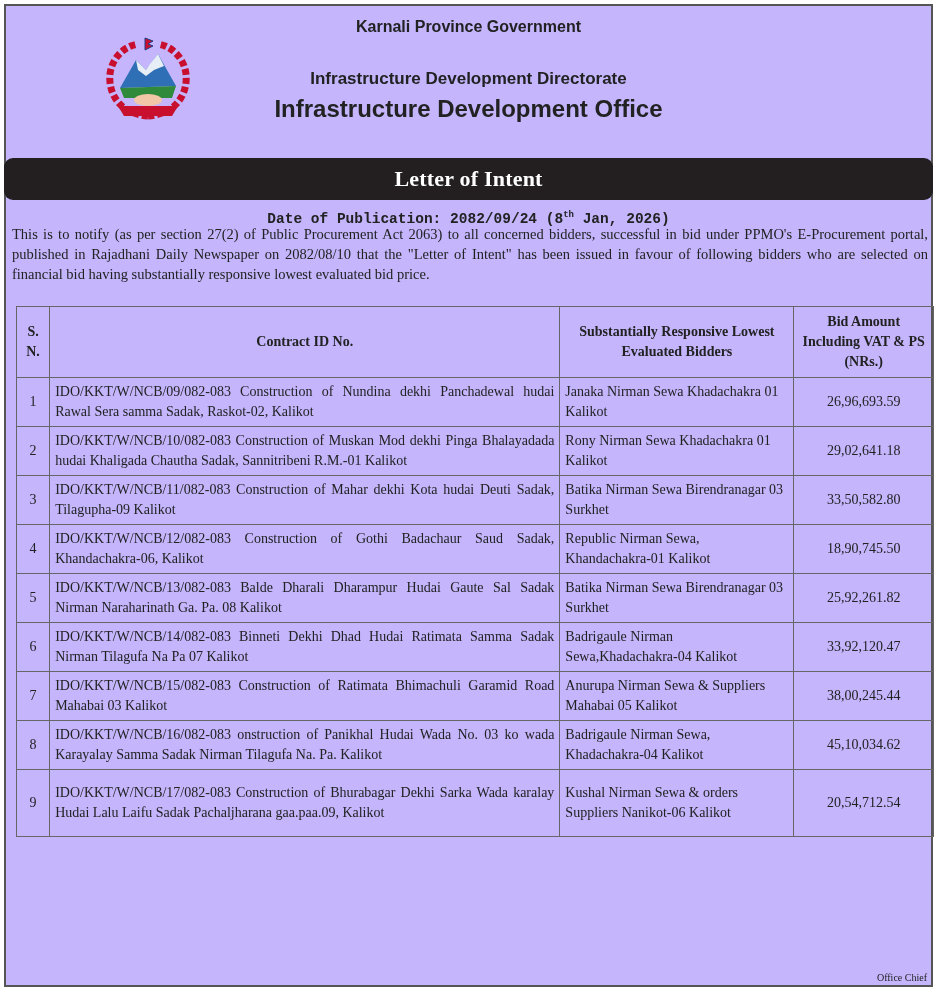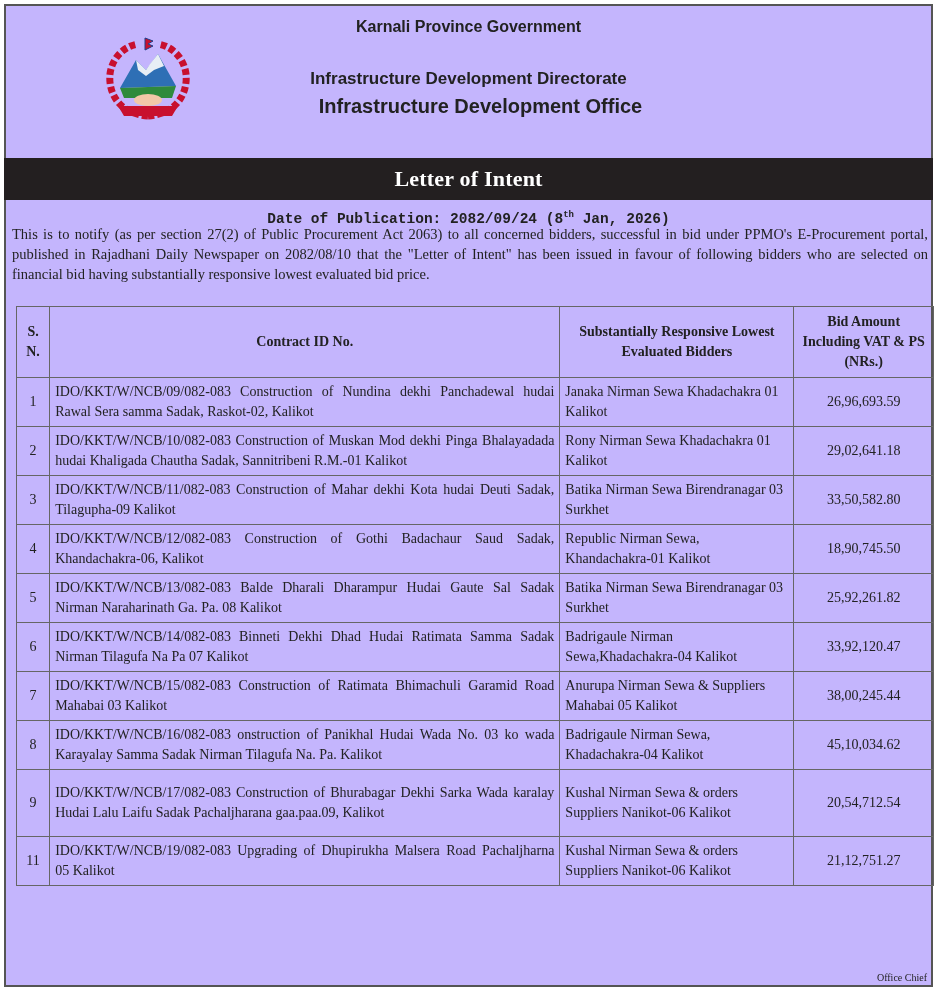--- a/index.html
+++ b/index.html
@@ -7,27 +7,28 @@
   .frame {
     position: absolute; left: 4px; top: 4px; width: 929px; height: 983px;
     border: 2px solid #555555; box-sizing: border-box; background: #c4b5fd;
   }
   .header { position: absolute; left: 0; top: 0; width: 100%; height: 152px; }
   .emblem { position: absolute; left: 92px; top: 30px; width: 100px; height: 92px; }
   .hdr-line { position: absolute; left: 0; width: 100%; text-align: center; font-family: "Liberation Sans", sans-serif; color: #222; font-weight: bold; }
   .h1 { top: 12px; font-size: 16px; }
   .h2 { top: 37px; font-size: 17px; }
   .h3 { top: 63px; font-size: 17px; }
-  .h4 { top: 89px; font-size: 20px; margin-left: 12px; }
+  .h4 { top: 89px; font-size: 24px; }
   .h5 { top: 122px; font-size: 17px; }
   .banner {
     position: absolute; left: -2px; top: 152px; width: 929px; height: 42px;
     background: #231f20; color: #fff; text-align: center;
     font-family: "Liberation Serif", serif; font-weight: bold; font-size: 22px; line-height: 42px;
     letter-spacing: 0.2px;
+    border-radius: 9px;
   }
   .pubdate {
     position: absolute; left: 0; top: 204px; width: 100%; text-align: center;
     font-family: Liberation Mono, monospace; font-weight: bold; font-size: 14.5px; color: #222;
   }
   .pubdate sup { font-size: 9px; }
   .notice {
     position: absolute; left: 6px; top: 218px; width: 916px;
     font-family: "Liberation Serif", serif; font-size: 14.5px; line-height: 20px; color: #222;
     text-align: justify;
@@ -133,23 +134,17 @@
           <td class="cid">IDO/KKT/W/NCB/16/082-083 onstruction of Panikhal Hudai Wada No. 03 ko wada Karayalay Samma Sadak Nirman Tilagufa Na. Pa. Kalikot</td>
           <td class="bidder">Badrigaule Nirman Sewa, Khadachakra-04 Kalikot</td>
           <td class="amt">45,10,034.62</td>
         </tr>
         <tr class="row tall">
           <td class="sn">9</td>
           <td class="cid">IDO/KKT/W/NCB/17/082-083 Construction of Bhurabagar Dekhi Sarka Wada karalay Hudai Lalu Laifu Sadak Pachaljharana gaa.paa.09, Kalikot</td>
           <td class="bidder">Kushal Nirman Sewa &amp; orders Suppliers Nanikot-06 Kalikot</td>
           <td class="amt">20,54,712.54</td>
         </tr>
-        <tr class="row">
-          <td class="sn">11</td>
-          <td class="cid">IDO/KKT/W/NCB/19/082-083 Upgrading of Dhupirukha Malsera Road Pachaljharna 05 Kalikot</td>
-          <td class="bidder">Kushal Nirman Sewa &amp; orders Suppliers Nanikot-06 Kalikot</td>
-          <td class="amt">21,12,751.27</td>
-        </tr>
       </tbody>
   </table>
 
   <div class="office-chief">Office Chief</div>
 </div>
 
 </body></html>

